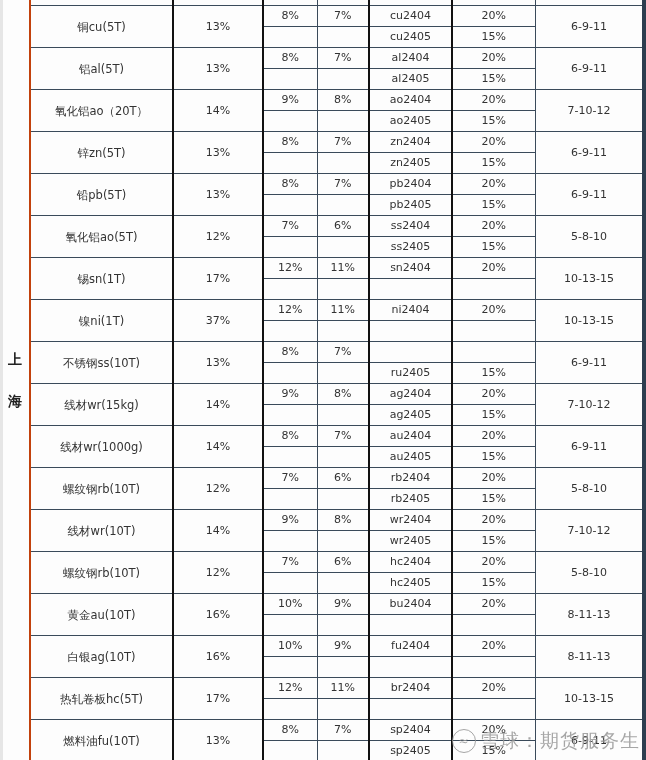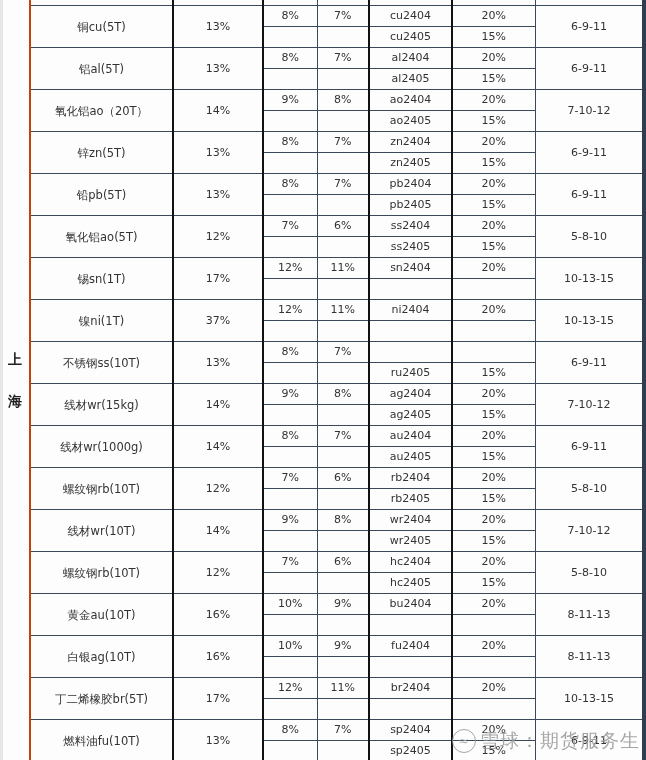--- a/index.html
+++ b/index.html
@@ -322,21 +322,21 @@
           <td>20%</td>
           <td rowspan="2">8-11-13</td>
         </tr>
         <tr>
           <td></td>
           <td class="thick-r"></td>
           <td class="thick-r"></td>
           <td></td>
         </tr>
         <tr>
-          <td rowspan="2" class="name thick-l thick-r">丁二烯橡胶br(5T)</td>
+          <td rowspan="2" class="name thick-l thick-r">热轧卷板hc(5T)</td>
           <td rowspan="2" class="thick-r">17%</td>
           <td>12%</td>
           <td class="thick-r">11%</td>
           <td class="thick-r">br2404</td>
           <td>20%</td>
           <td rowspan="2">10-13-15</td>
         </tr>
         <tr>
           <td></td>
           <td class="thick-r"></td>

